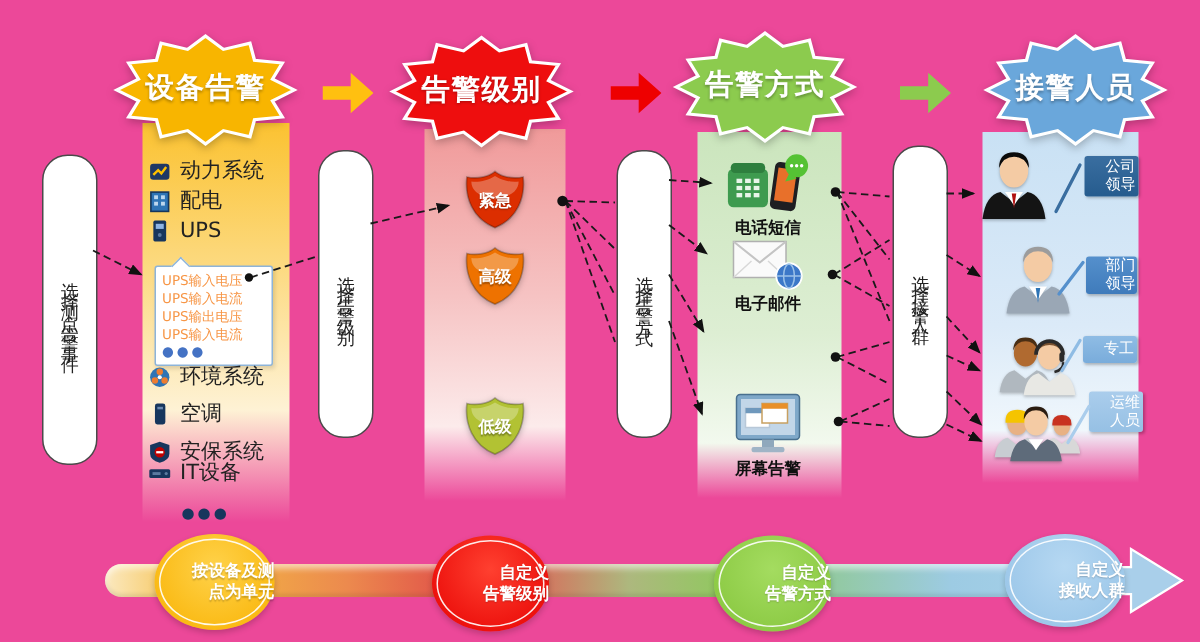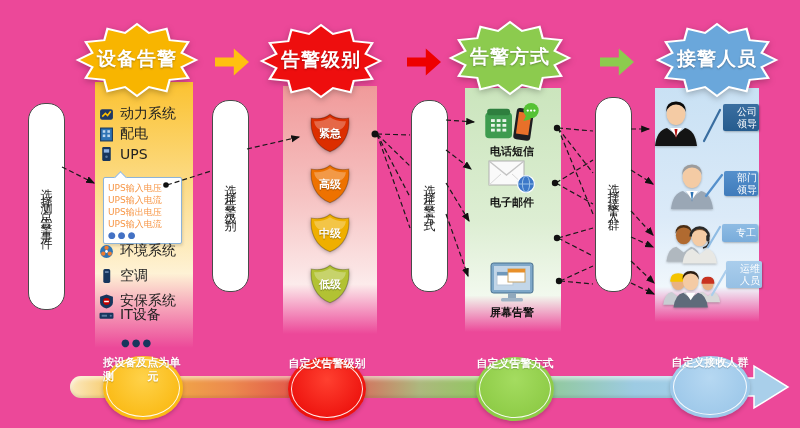--- a/index.html
+++ b/index.html
@@ -68,22 +68,22 @@
   .tag2{background:linear-gradient(180deg,#5590CC,#3F7BBB);}
   .tag3{background:linear-gradient(180deg,#8FBCE4,#79ACDB);}
   .tag4{background:linear-gradient(180deg,#AACDEC,#96C0E4);}
 
   
   .bar{position:absolute;left:70px;top:376px;width:672px;height:22px;z-index:1;border-radius:11px 0 0 11px;
     background:linear-gradient(90deg,#FBE9C0 0%,#F4BC42 9%,#EC8A4E 24%,#E25A4A 33%,#D96A5A 42%,
       #ADB87E 52%,#8FC95E 62%,#92C9A0 72%,#9DCBE3 84%,#A9D2EC 100%);
     box-shadow:inset 0 3px 4px rgba(255,255,255,.6),inset 0 -2px 3px rgba(0,0,0,.10);}
   .bararrow{position:absolute;left:744px;top:364px;width:46px;height:46px;z-index:1;}
-  .circle{position:absolute;border-radius:50%;z-index:2;display:flex;flex-direction:row;
-    align-items:flex-start;justify-content:center;box-shadow:0 2px 4px rgba(0,0,0,.2);}
+  .circle{position:absolute;border-radius:50%;z-index:2;display:flex;flex-direction:column;
+    align-items:flex-end;justify-content:center;box-shadow:0 2px 4px rgba(0,0,0,.2);}
   .circle .ring{position:absolute;inset:3px;border:1.4px solid rgba(255,255,255,.9);border-radius:50%;}
   .circle span{color:#fff;font-size:11px;line-height:14px;font-weight:600;text-shadow:0 1px 1px rgba(0,0,0,.2);z-index:1;}
   .c1{left:103px;top:356px;width:80px;height:64px;background:radial-gradient(circle at 50% 35%,#FFD24A,#F8B100);}
   .c2{left:288px;top:357px;width:78px;height:64px;background:radial-gradient(circle at 50% 35%,#FF4030,#E60000);}
   .c3{left:476px;top:357px;width:78px;height:64px;background:radial-gradient(circle at 50% 35%,#A4DC60,#84C43B);}
   .c4{left:670px;top:356px;width:80px;height:62px;background:radial-gradient(circle at 50% 35%,#B6D8F2,#94C2E6);}
 
   .overlay{position:absolute;left:0;top:0;width:800px;height:428px;z-index:5;pointer-events:none;}
 </style>
 </head>
@@ -239,27 +239,20 @@
         <use href="#shieldgloss" fill="#ffffff" opacity="0.28"></use>
       </svg>
     <span>高级</span>
   </div>
   <div class="shield" style="top:112px">
     <svg viewBox="0 0 60 56">
         <use href="#shieldp" stroke="#00000040" stroke-width="1.5" fill="#DC2E00"></use>
         <use href="#shieldgloss" fill="#ffffff" opacity="0.28"></use>
       </svg>
     <span>紧急</span>
-  </div>
-  <div class="shield" style="top:212px">
-    <svg viewBox="0 0 60 56">
-        <use href="#shieldp" stroke="#00000040" stroke-width="1.5" fill="#EFAF00"></use>
-        <use href="#shieldgloss" fill="#ffffff" opacity="0.28"></use>
-      </svg>
-    <span>中级</span>
   </div>
   <div class="shield" style="top:263px">
     <svg viewBox="0 0 60 56">
         <use href="#shieldp" stroke="#00000040" stroke-width="1.5" fill="#B2C233"></use>
         <use href="#shieldgloss" fill="#ffffff" opacity="0.28"></use>
       </svg>
     <span>低级</span>
   </div>
 
   <div class="method" style="top:101px">

